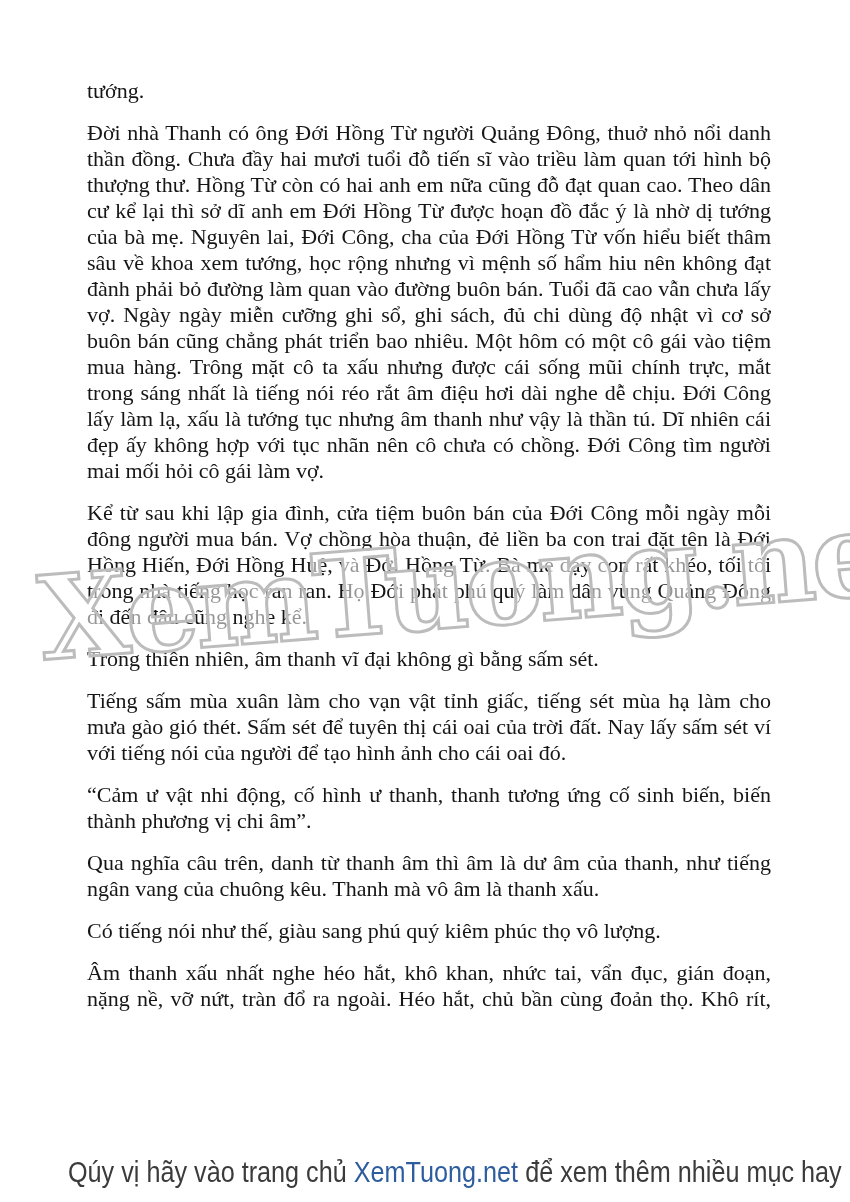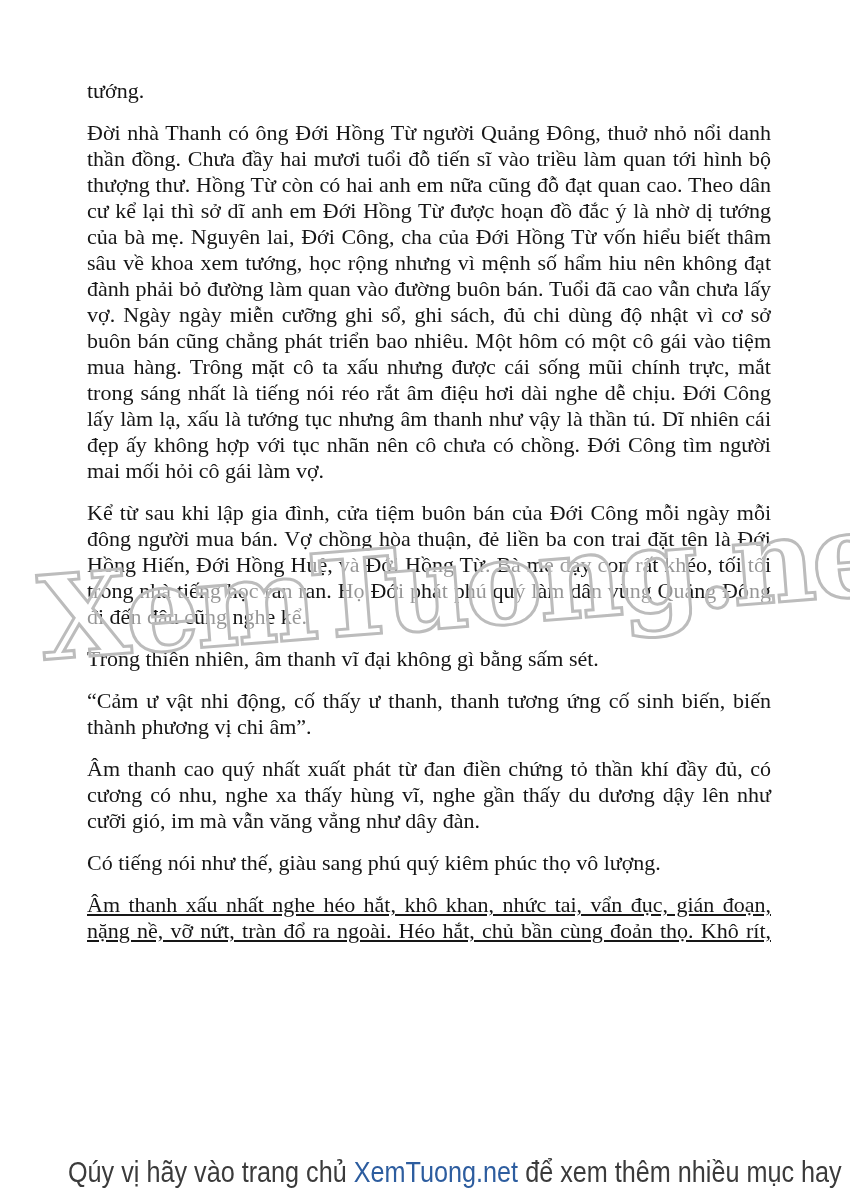--- a/index.html
+++ b/index.html
@@ -26,21 +26,20 @@
     line-height: 26px;
     text-align: justify;
   }
   .body-text p {
     margin: 16px;
     padding: 0;
   }
   
   .body-text p:last-child {
     text-align-last: justify;
-    text-decoration: underline;
   }
   .watermark {
     position: absolute;
     left: 38px;
     top: 520px;
     width: 790px;
     z-index: 2;
     font-family: "DejaVu Serif", serif;
     font-weight: bold;
     font-size: 116px;
@@ -78,22 +77,23 @@
 
 <div class="page">
 
   <div class="watermark">XemTuong.net</div>
 
   <div class="body-text">
       <p>tướng.</p>
       <p>Đời nhà Thanh có ông Đới Hồng Từ người Quảng Đông, thuở nhỏ nổi danh thần đồng. Chưa đầy hai mươi tuổi đỗ tiến sĩ vào triều làm quan tới hình bộ thượng thư. Hồng Từ còn có hai anh em nữa cũng đỗ đạt quan cao. Theo dân cư kể lại thì sở dĩ anh em Đới Hồng Từ được hoạn đồ đắc ý là nhờ dị tướng của bà mẹ. Nguyên lai, Đới Công, cha của Đới Hồng Từ vốn hiểu biết thâm sâu về khoa xem tướng, học rộng nhưng vì mệnh số hẩm hiu nên không đạt đành phải bỏ đường làm quan vào đường buôn bán. Tuổi đã cao vẫn chưa lấy vợ. Ngày ngày miễn cưỡng ghi sổ, ghi sách, đủ chi dùng độ nhật vì cơ sở buôn bán cũng chẳng phát triển bao nhiêu. Một hôm có một cô gái vào tiệm mua hàng. Trông mặt cô ta xấu nhưng được cái sống mũi chính trực, mắt trong sáng nhất là tiếng nói réo rắt âm điệu hơi dài nghe dễ chịu. Đới Công lấy làm lạ, xấu là tướng tục nhưng âm thanh như vậy là thần tú. Dĩ nhiên cái đẹp ấy không hợp với tục nhãn nên cô chưa có chồng. Đới Công tìm người mai mối hỏi cô gái làm vợ.</p>
       <p>Kể từ sau khi lập gia đình, cửa tiệm buôn bán của Đới Công mỗi ngày mỗi đông người mua bán. Vợ chồng hòa thuận, đẻ liền ba con trai đặt tên là Đới Hồng Hiến, Đới Hồng Huệ, và Đới Hồng Từ. Bà mẹ dạy con rất khéo, tối tối trong nhà tiếng học ran ran. Họ Đới phát phú quý làm dân vùng Quảng Đông đi đến đâu cũng nghe kể.</p>
       <p>Trong thiên nhiên, âm thanh vĩ đại không gì bằng sấm sét.</p>
-      <p>“Cảm ư vật nhi động, cố thấy ư thanh, thanh tương ứng cố sinh biến, biến thành phương vị chi âm”.</p>
-      <p>Âm thanh cao quý nhất xuất phát từ đan điền chứng tỏ thần khí đầy đủ, có cương có nhu, nghe xa thấy hùng vĩ, nghe gần thấy du dương dậy lên như cưỡi gió, im mà vẫn văng vẳng như dây đàn.</p>
+      <p>Tiếng sấm mùa xuân làm cho vạn vật tỉnh giấc, tiếng sét mùa hạ làm cho mưa gào gió thét. Sấm sét để tuyên thị cái oai của trời đất. Nay lấy sấm sét ví với tiếng nói của người để tạo hình ảnh cho cái oai đó.</p>
+      <p>“Cảm ư vật nhi động, cố hình ư thanh, thanh tương ứng cố sinh biến, biến thành phương vị chi âm”.</p>
+      <p>Qua nghĩa câu trên, danh từ thanh âm thì âm là dư âm của thanh, như tiếng ngân vang của chuông kêu. Thanh mà vô âm là thanh xấu.</p>
       <p>Có tiếng nói như thế, giàu sang phú quý kiêm phúc thọ vô lượng.</p>
       <p>Âm thanh xấu nhất nghe héo hắt, khô khan, nhức tai, vẩn đục, gián đoạn, nặng nề, vỡ nứt, tràn đổ ra ngoài. Héo hắt, chủ bần cùng đoản thọ. Khô rít,</p>
     </div>
 
   <div class="footer" style="color: rgb(59, 59, 59);">
     <span>Qúy vị hãy vào trang chủ </span><span class="footer-link" style="color: rgb(45, 93, 159);">XemTuong.net</span><span> để xem thêm nhiều mục hay khác</span>
   </div>
 
 </div>
 

